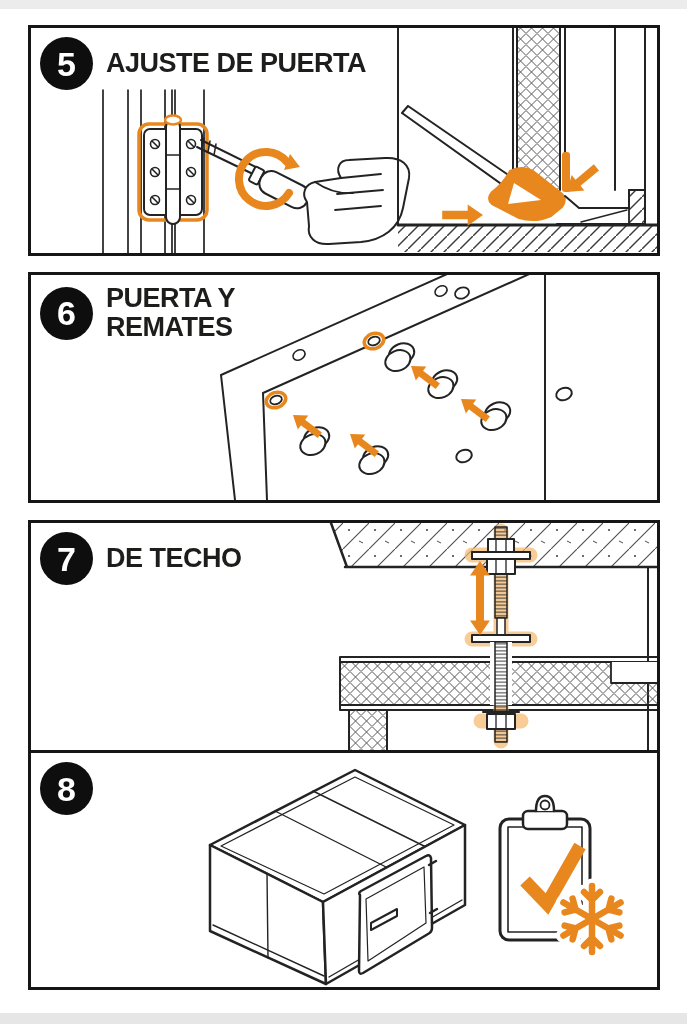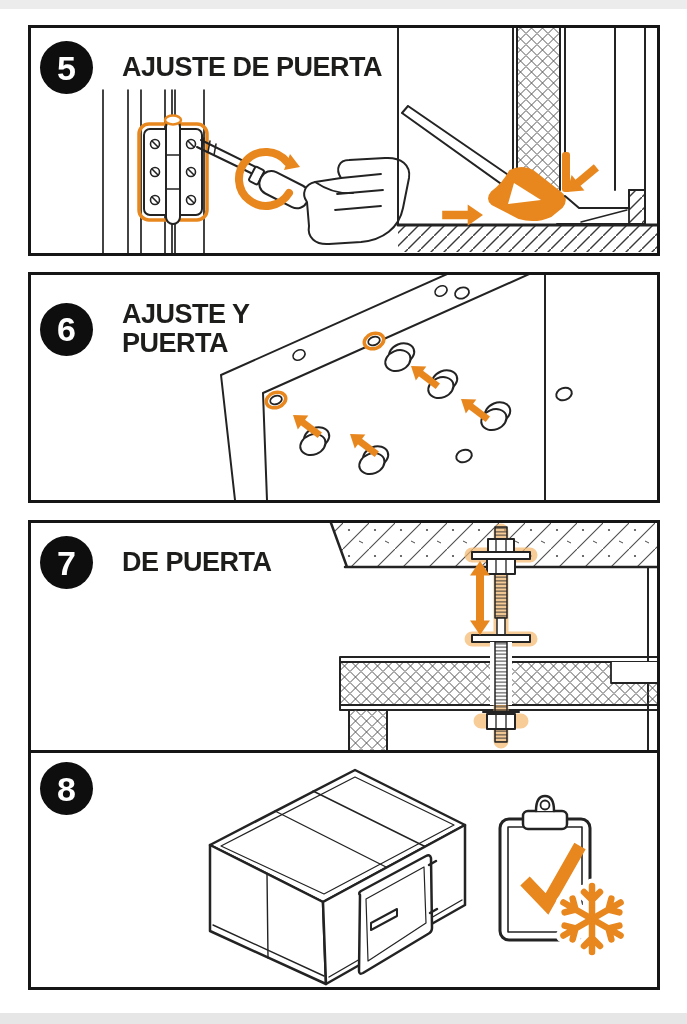--- a/index.html
+++ b/index.html
@@ -11,21 +11,21 @@
   .panel{position:absolute;left:28px;width:632px;background:#ffffff;border:3px solid #161616;box-sizing:border-box;}
   #p5{top:25px;height:231px;}
   #p6{top:272px;height:231px;}
   #p7{top:520px;height:233px;}
   #p8{top:750px;height:240px;}
   .illus{position:absolute;left:0;top:0;width:100%;height:100%;display:block;}
   .panel-header{position:absolute;top:9px;left:9px;display:flex;align-items:center;gap:13px;z-index:2;}
   .step-num{width:53px;height:53px;border-radius:50%;background:#0e0e0e;color:#ffffff;
             display:flex;align-items:center;justify-content:center;
             font-size:34px;font-weight:bold;line-height:1;}
-  .step-title{margin:16px;font-size:27px;line-height:29px;font-weight:bold;letter-spacing:-0.5px;color:#1d1d1b;}
+  .step-title{margin:0;font-size:27px;line-height:29px;font-weight:bold;letter-spacing:-0.5px;color:#1d1d1b;}
   .step-title span{display:block;white-space:nowrap;}
 </style>
 </head>
 <body>
 
 <svg width="0" height="0" style="position:absolute" aria-hidden="true">
   <defs>
     <pattern id="hatch45" width="13" height="13" patternUnits="userSpaceOnUse">
       <path d="M-2,15 L15,-2" stroke="#3a3a3a" stroke-width="1.4" fill="none"></path>
     </pattern>
@@ -144,22 +144,22 @@
       </g>
     </svg>
   </section>
 
   <section class="panel" id="p6">
     <div class="panel-header">
       <div class="step-num">
         <span>6</span>
       </div>
       <h2 class="step-title">
-        <span>AJUSTE Y</span>
-        <span>PUERTA</span>
+        <span>PUERTA Y</span>
+        <span>REMATES</span>
       </h2>
     </div>
     <svg class="illus" viewBox="0 0 626 225">
       <g stroke="#232323" stroke-width="2" fill="none" stroke-linecap="round" stroke-linejoin="round">
         <path d="M204,225 L190,100 L470,-25 M236,225 L232,118 L514,-8"></path>
         <path d="M514,0 V225"></path>
         <use href="#hole" transform="translate(268,80) rotate(-30) scale(0.8)"></use>
         <use href="#hole" transform="translate(410,16) rotate(-30) scale(0.8)"></use>
         <use href="#hole" transform="translate(431,18) rotate(-20) scale(0.9)"></use>
         <use href="#hole" transform="translate(433,181) rotate(-20)"></use>
@@ -178,21 +178,21 @@
       </g>
     </svg>
   </section>
 
   <section class="panel" id="p7">
     <div class="panel-header">
       <div class="step-num">
         <span>7</span>
       </div>
       <h2 class="step-title">
-        <span>DE PUERTA</span>
+        <span>DE TECHO</span>
       </h2>
     </div>
     <svg class="illus" viewBox="0 0 626 227">
       <g stroke="#232323" stroke-width="2" fill="none" stroke-linecap="round" stroke-linejoin="round">
         <g>
           <polygon points="300,0 626,0 626,44 316,44" fill="url(#conc)" stroke="none"></polygon>
           <path d="M300,0 L316,44 M314,44 H626" stroke-width="2.5"></path>
         </g>
         <path d="M617,44 V227"></path>
         <g>

